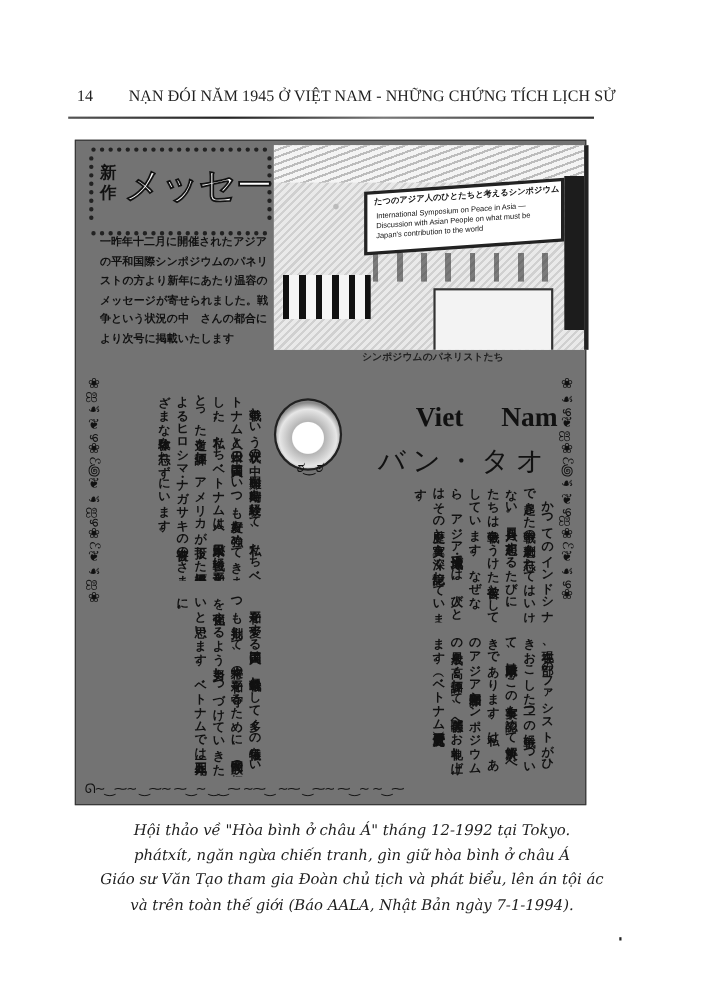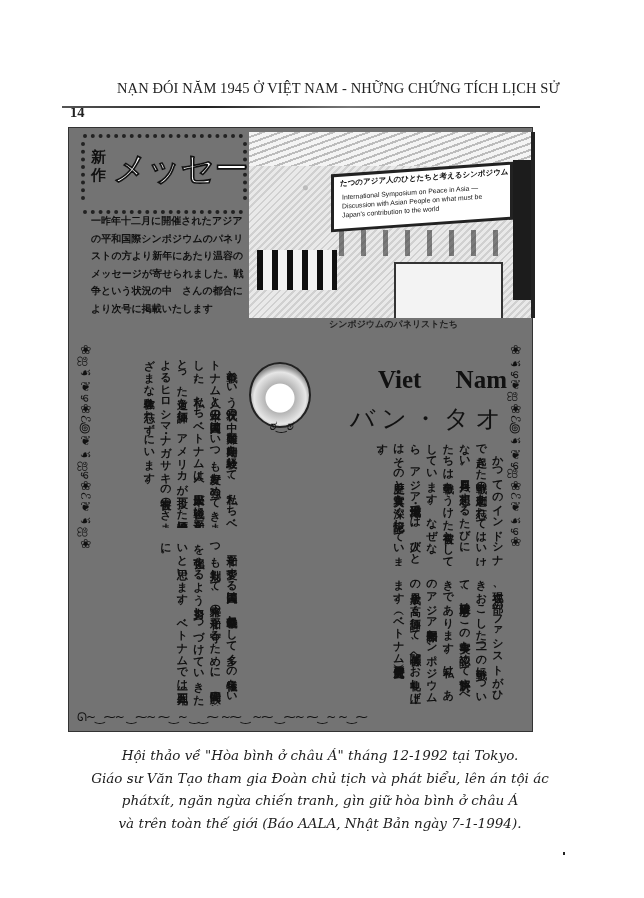--- a/index.html
+++ b/index.html
@@ -4,21 +4,21 @@
   <style>
     html, body { margin: 0; padding: 0; }
     body {
       width: 644px; height: 898px; background: #ffffff; position: relative; overflow: hidden;
       font-family: "DejaVu Serif", serif; color: #1a1a1a;
     }
     .running-head {
       position: absolute; left: 62px; top: 78px; width: 476px; height: 22px;
       font-family: "Liberation Serif", serif; font-size: 14.5px; color: #222;
     }
-    .page-number { position: absolute; left: 8px; top: 2px; font-weight: bold; margin-top: 24px; }
+    .page-number { position: absolute; left: 8px; top: 2px; font-weight: normal; }
     .head-title { position: absolute; left: 55px; top: 2px; letter-spacing: 0.1px; white-space: nowrap; font-family: Liberation Serif, serif; }
     .head-rule {
       position: absolute; left: 62px; top: 106px; width: 478px; height: 2px;
       background: linear-gradient(90deg, #555 0%, #222 30%, #777 60%, #333 100%);
     }
 
     .clipping {
       position: absolute; left: 68px; top: 127px; width: 465px; height: 605px;
       border: 1.5px solid #333; box-sizing: border-box; background: #737373;
     }
@@ -121,21 +121,21 @@
     .portrait-face {
       position: absolute; left: 18px; top: 18px; font-family: "DejaVu Sans", sans-serif;
       font-size: 13px; font-style: italic; color: #111; margin-top: 36px;
     }
     .article-title {
       position: absolute; left: 270px; top: 34px; width: 160px;
       font-family: "Liberation Serif", serif; font-weight: bold; font-size: 25px; color: #111;
       word-spacing: 28px; text-align: right;
     }
     .article-author {
-      position: absolute; left: 260px; top: 70px; width: 170px; text-align: right;
+      position: absolute; left: 260px; top: 70px; width: 170px; text-align: center;
       font-family: "DejaVu Sans", sans-serif; font-size: 25px; color: #111; letter-spacing: 6px;
     }
 
     .vcols {
       position: absolute; writing-mode: vertical-rl; text-orientation: upright;
       font-family: "DejaVu Sans", sans-serif; font-weight: bold; color: #111;
       font-size: 11px; line-height: 16.5px; overflow: hidden;
     }
     .vcols p { margin: 0; text-indent: 1em; }
     .vcols-left   { left: 22px;  top: 20px;  width: 140px; height: 176px; }
@@ -202,18 +202,18 @@
       <p>かつてのインドシナで起きた戦争の悲劇を忘れてはいけない。二月八日を想起するたびに、私たちは戦争をうけた被害として記憶しています。なぜなら、アジア・太平洋地域では、人びとはその歴史と真実を深く記憶しています。</p>
     </div>
     <div class="vcols vcols-main-b">
       <p>現在、一部のファシストがひきおこした二つの戦争について、日本政府はこの事実を認めて解決すべきであります。私は、あのアジア平和国際シンポジウムの成果を高く評価して、関係者へお礼申し上げます。（ベトナム歴史研究所長）</p>
     </div>
   </div>
 </div>
 
 <div class="caption">
   <div>Hội thảo về "Hòa bình ở châu Á" tháng 12-1992 tại Tokyo.</div>
+  <div>phátxít, ngăn ngừa chiến tranh, gìn giữ hòa bình ở châu Á</div>
   <div>Giáo sư Văn Tạo tham gia Đoàn chủ tịch và phát biểu, lên án tội ác</div>
-  <div>phátxít, ngăn ngừa chiến tranh, gìn giữ hòa bình ở châu Á</div>
   <div>và trên toàn thế giới (Báo AALA, Nhật Bản ngày 7-1-1994).</div>
 </div>
 
 <div class="speck"></div>
 
 </body></html>

